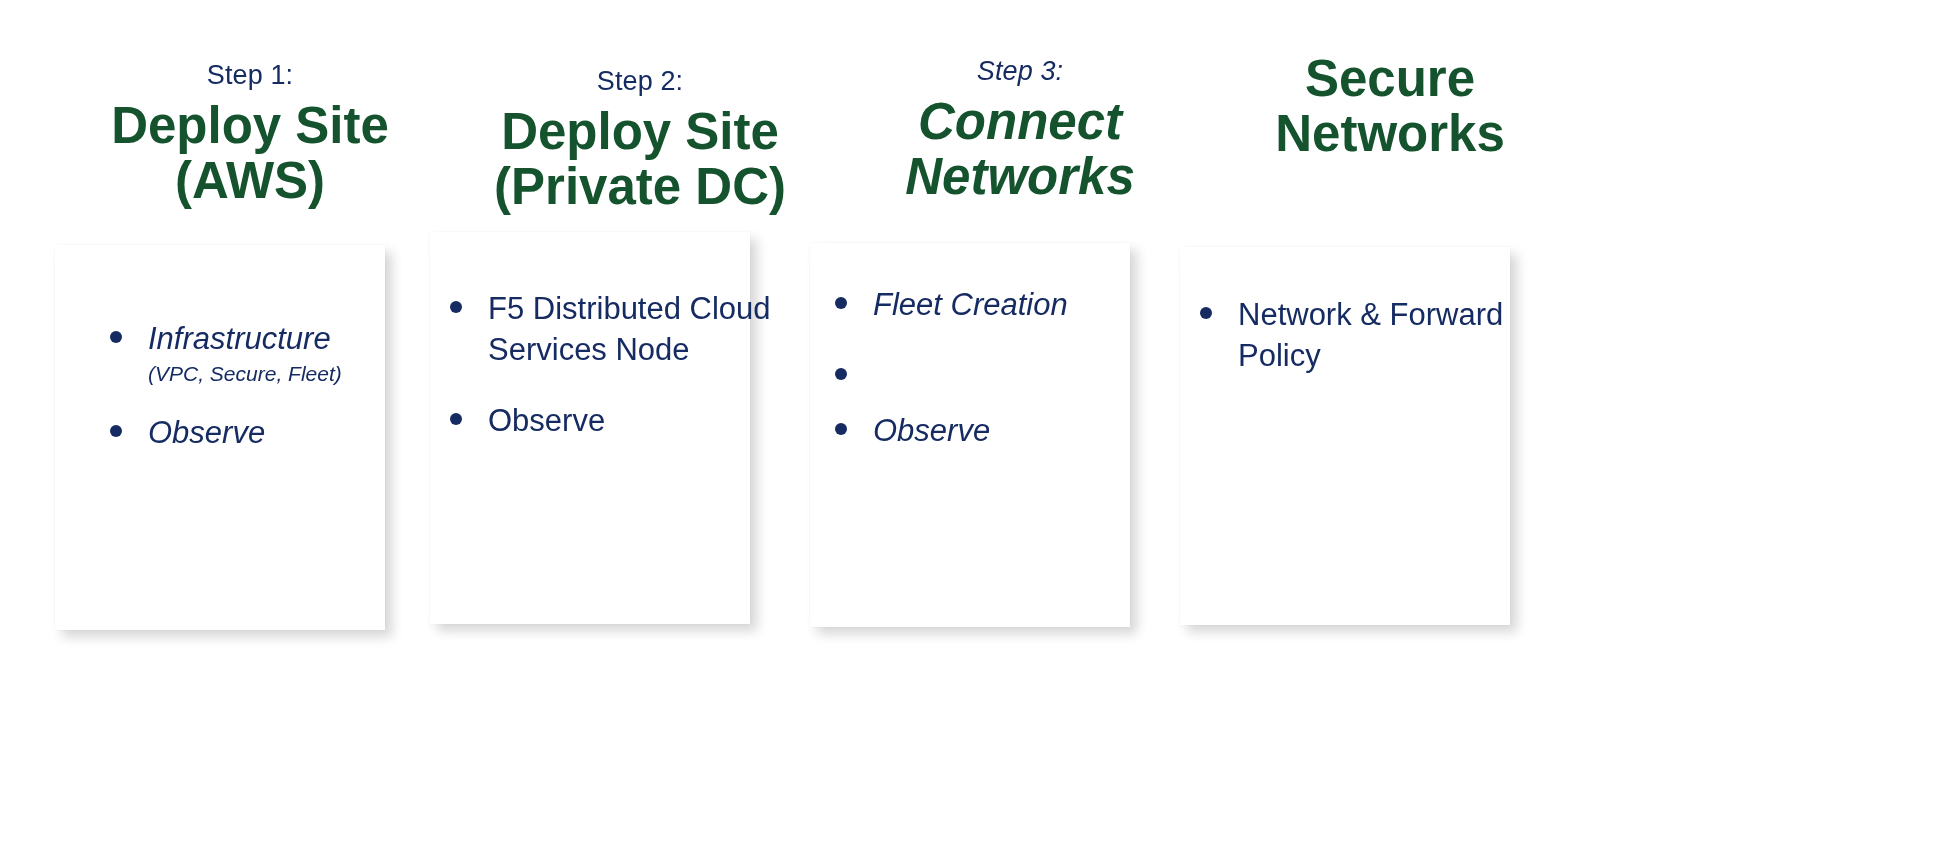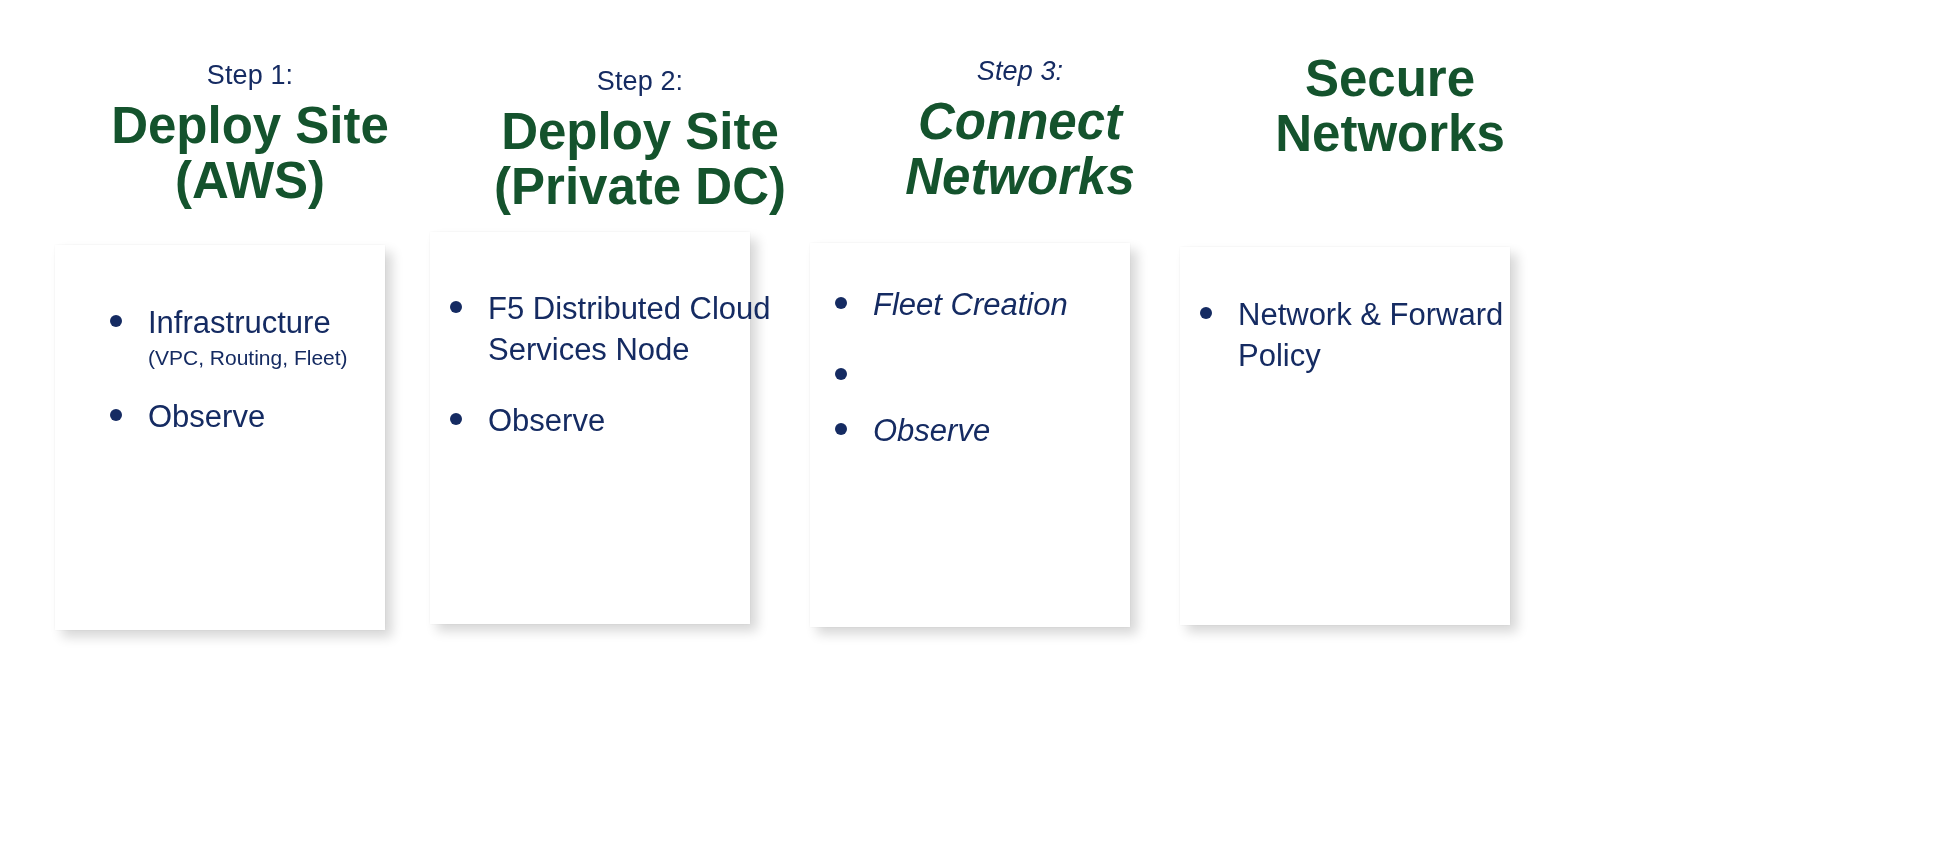--- a/index.html
+++ b/index.html
@@ -78,21 +78,21 @@
   .step-col.c3 .card { left: 0px;  top: 243px; width: 320px; height: 384px; }
   .step-col.c4 .card { left: 0px;  top: 247px; width: 330px; height: 378px; }
 
   
   .bullets {
     position: absolute;
     left: 0;
     width: 100%;
     box-sizing: border-box;
   }
-  .step-col.c1 .bullets { top: 302px; padding-left: 70px; padding-right: 14px; }
+  .step-col.c1 .bullets { top: 318px; padding-left: 70px; padding-right: 14px; font-style: italic; }
   .step-col.c2 .bullets { top: 288px; padding-left: 20px; padding-right: 24px; }
   .step-col.c3 .bullets { top: 284px; padding-left: 25px; padding-right: 18px; }
   .step-col.c4 .bullets { top: 294px; padding-left: 20px; padding-right: 18px; }
 
   .bullet-row {
     display: flex;
     align-items: flex-start;
     margin-bottom: 30px;
   }
   .bullet-row:last-child { margin-bottom: 0; }
@@ -135,21 +135,21 @@
       <span class="step-kicker">Step 1:</span>
       <span class="step-title">Deploy Site
 (AWS)</span>
     </div>
     <div class="card"></div>
     <div class="bullets">
       <div class="bullet-row has-sub">
         <span class="dot"></span>
         <span class="bullet-body">
           <span class="bullet-text">Infrastructure</span>
-          <span class="bullet-sub">(VPC, Routing, Fleet)</span>
+          <span class="bullet-sub">(VPC, Secure, Fleet)</span>
         </span>
       </div>
       <div class="bullet-row">
         <span class="dot"></span>
         <span class="bullet-body">
           <span class="bullet-text">Observe</span>
         </span>
       </div>
     </div>
   </div>

